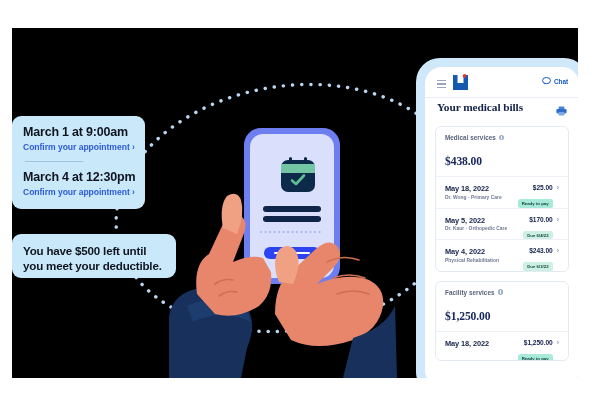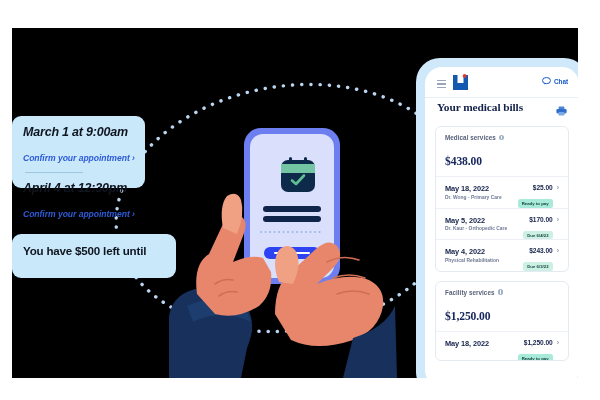--- a/index.html
+++ b/index.html
@@ -14,21 +14,21 @@
 
   
   .dots{position:absolute;pointer-events:none;}
 
   
   .bubble{position:absolute;background:#c9e9fb;border-radius:9px;
           box-sizing:border-box;}
   .bub-time{font-size:12.5px;font-weight:700;color:#10151f;
             letter-spacing:-.2px;line-height:15px;white-space:nowrap;}
   .bub-link{font-size:8.6px;font-weight:700;color:#2e5bd8;
-            letter-spacing:-.05px;line-height:11px;margin-top:13px;white-space:nowrap;}
+            letter-spacing:-.05px;line-height:11px;margin-top:2px;white-space:nowrap;}
   .bub-div{height:1px;background:#9ec7dd;margin:8px 2px 8px 2px;width:58px;}
   .bub-text{font-size:11.6px;font-weight:700;color:#10151f;
             line-height:15px;letter-spacing:-.2px;}
 
   
   #phoneill{position:absolute;left:232px;top:100px;width:96px;height:156px;}
   #ph-body{position:absolute;inset:0;background:#6d7ff0;border-radius:17px;}
   #ph-screen{position:absolute;left:6px;top:6px;right:6px;bottom:6px;
              background:#dadffb;border-radius:13px;overflow:hidden;}
   #ph-cal{position:absolute;left:31px;top:26px;width:34px;height:32px;
@@ -85,34 +85,35 @@
 </head>
 <body>
 
 <div id="stage">
   <div id="canvas">
 
     <svg class="dots" style="left:0;top:0;" width="566" height="350" viewBox="0 0 566 350">
       <ellipse cx="278" cy="180" rx="175" ry="122" fill="none" stroke="#b9d5ef" stroke-width="3.4" stroke-linecap="round" stroke-dasharray="0.2 9" transform="rotate(-9 278 180)"></ellipse>
     </svg>
 
-    <div class="bubble" style="left:0px;top:88px;width:133px;height:72px;padding:9px 9px 0 11px;font-style:italic;">
+    <div class="bubble" style="left:0px;top:88px;width:133px;height:93px;padding:9px 9px 0 11px;">
       <div>
         <div class="bub-time">March 1 at 9:00am</div>
         <div class="bub-link">Confirm your appointment ›</div>
       </div>
       <div class="bub-div"></div>
       <div>
-        <div class="bub-time">April 4 at 12:30pm</div>
+        <div class="bub-time">March 4 at 12:30pm</div>
         <div class="bub-link">Confirm your appointment ›</div>
       </div>
     </div>
 
     <div class="bubble" style="left:0px;top:206px;width:164px;height:44px;padding:9px 10px 0 11px;">
       <div class="bub-text">You have $500 left until</div>
+      <div class="bub-text">you meet your deductible.</div>
     </div>
 
     <div id="phoneill">
       <div id="ph-body"></div>
       <div id="ph-screen">
         <div id="ph-cal">
           <div class="ph-nub" style="left:8px;"></div>
           <div class="ph-nub" style="left:23px;"></div>
           <div id="ph-calband"></div>
           <svg id="ph-check" viewBox="0 0 16 14">

